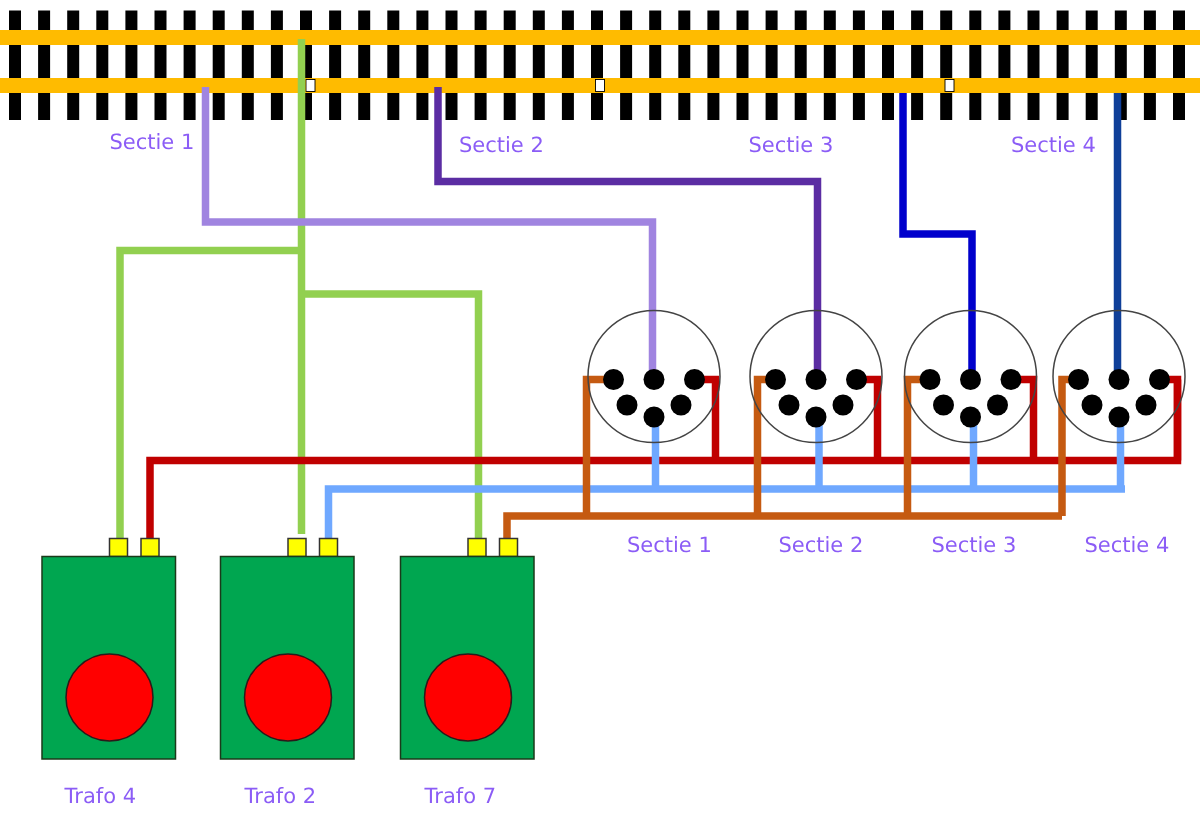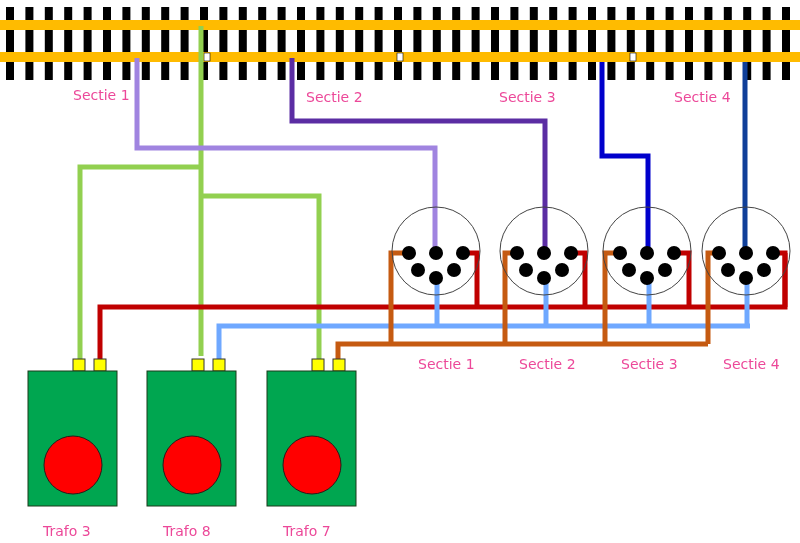--- a/index.html
+++ b/index.html
@@ -1,19 +1,19 @@
 <!DOCTYPE html>
 <html><head>
 <meta charset="utf-8">
 <style>
   html, body { margin: 0; padding: 0; background: #ffffff; }
   body { width: 800px; height: 543px; overflow: hidden; position: relative;
          font-family: "DejaVu Sans", sans-serif; }
   #diagram { position: absolute; left: 0; top: 0; }
-  .lbl { position: absolute; font-size: 14px; color: #ec4899; white-space: nowrap; }
+  .lbl { position: absolute; font-size: 14px; color: #8b5cf6; white-space: nowrap; }
 </style>
 </head>
 <body>
 
 <svg id="diagram" width="800" height="543" viewBox="0 0 800 543">
   <g id="ties">
       <rect x="6" y="7" width="8" height="73" fill="#000000"></rect>
       <rect x="25.4" y="7" width="8" height="73" fill="#000000"></rect>
       <rect x="44.8" y="7" width="8" height="73" fill="#000000"></rect>
       <rect x="64.19999999999999" y="7" width="8" height="73" fill="#000000"></rect>
@@ -152,15 +152,15 @@
 <div class="lbl" style="left:73px;top:87px">Sectie 1</div>
 <div class="lbl" style="left:306px;top:89px">Sectie 2</div>
 <div class="lbl" style="left:499px;top:89px">Sectie 3</div>
 <div class="lbl" style="left:674px;top:89px">Sectie 4</div>
 
 <div class="lbl" style="left:418px;top:356px">Sectie 1</div>
 <div class="lbl" style="left:519px;top:356px">Sectie 2</div>
 <div class="lbl" style="left:621px;top:356px">Sectie 3</div>
 <div class="lbl" style="left:723px;top:356px">Sectie 4</div>
 
-<div class="lbl" style="left:43px;top:523px">Trafo 3</div>
-<div class="lbl" style="left:163px;top:523px">Trafo 8</div>
+<div class="lbl" style="left:43px;top:523px">Trafo 4</div>
+<div class="lbl" style="left:163px;top:523px">Trafo 2</div>
 <div class="lbl" style="left:283px;top:523px">Trafo 7</div>
 
 </body></html>

